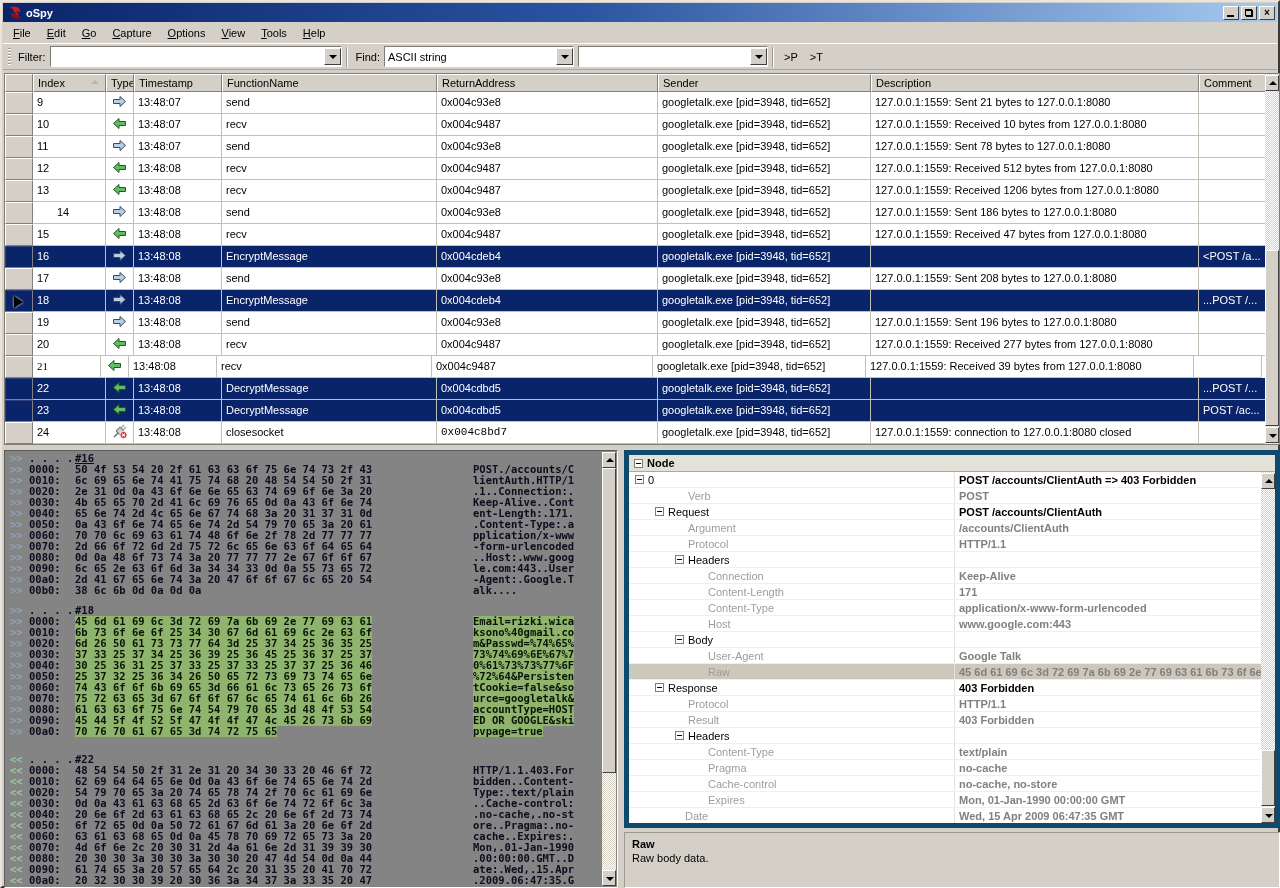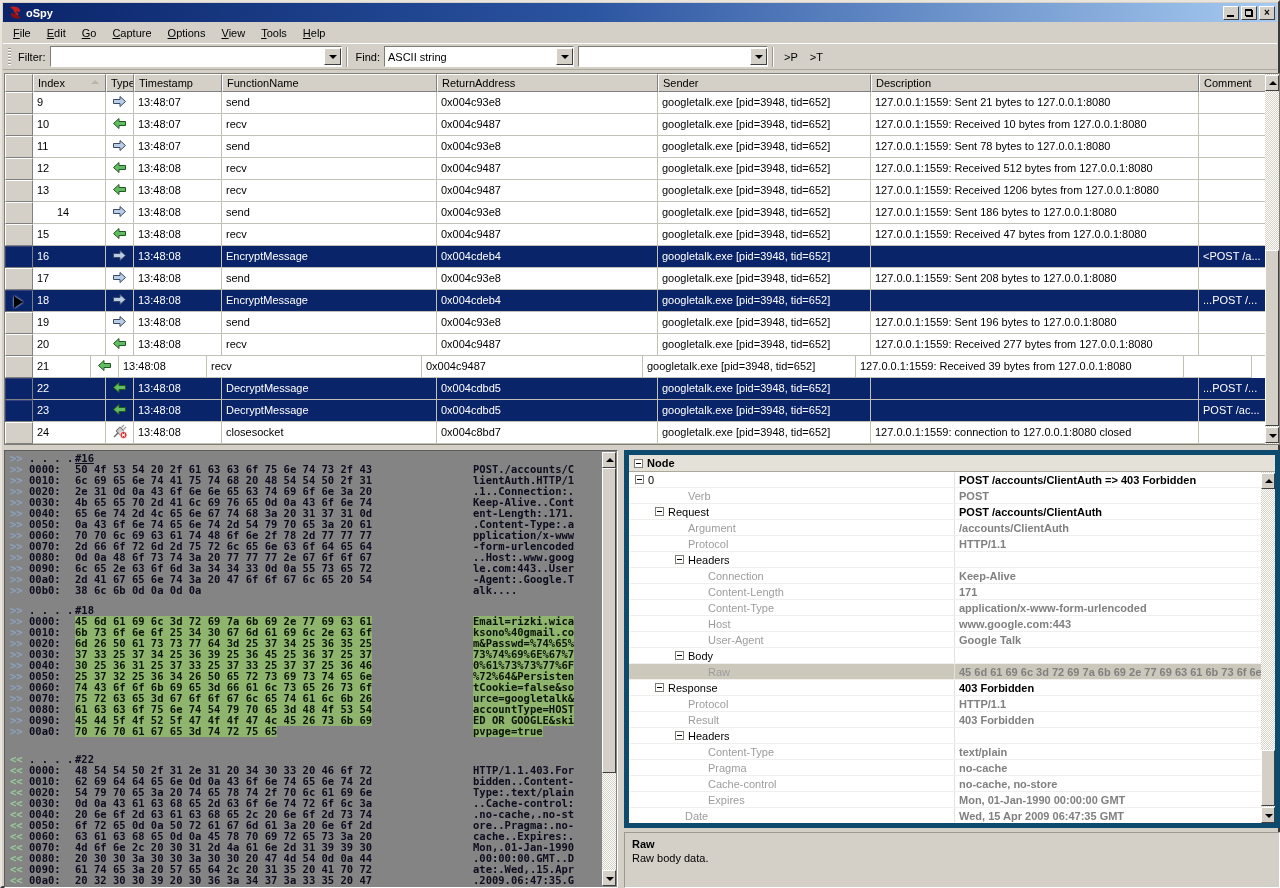--- a/index.html
+++ b/index.html
@@ -355,21 +355,21 @@
           </div>
           <div class="g-cell" style="width: 88px;">13:48:08</div>
           <div class="g-cell" style="width: 215px;">recv</div>
           <div class="g-cell" style="width: 221px;">0x004c9487</div>
           <div class="g-cell" style="width: 213px;">googletalk.exe [pid=3948, tid=652]</div>
           <div class="g-cell" style="width: 328px;">127.0.0.1:1559: Received 277 bytes from 127.0.0.1:8080</div>
           <div class="g-cell" style="width: 68px;"></div>
         </div>
         <div class="g-row">
           <div class="g-cell rowhdr" style="width: 28px;"></div>
-          <div class="g-cell" style="width: 58px;">21</div>
+          <div class="g-cell" style="width: 68px; font-family: Liberation Serif, serif;">21</div>
           <div class="g-cell typec" style="width: 28px;">
             <span><svg width="15" height="13" viewBox="0 0 15 13">
                 <path d="M13.5 4.5 H7 V1.5 L1.5 6.5 L7 11.5 V8.5 H13.5 Z" fill="#63bb63" stroke="#1e5a1e"></path>
               </svg></span>
           </div>
           <div class="g-cell" style="width: 88px;">13:48:08</div>
           <div class="g-cell" style="width: 215px;">recv</div>
           <div class="g-cell" style="width: 221px;">0x004c9487</div>
           <div class="g-cell" style="width: 213px;">googletalk.exe [pid=3948, tid=652]</div>
           <div class="g-cell" style="width: 328px;">127.0.0.1:1559: Received 39 bytes from 127.0.0.1:8080</div>
@@ -412,21 +412,21 @@
             <span><svg width="16" height="15" viewBox="0 0 16 15">
                 <path d="M2 13 L6 9" stroke="#6a6a6a" stroke-width="1.4"></path>
                 <rect x="5.2" y="4.2" width="5.6" height="5.6" rx="1" transform="rotate(45 8 7)" fill="#cfcfcf" stroke="#6a6a6a"></rect>
                 <path d="M9.5 3.5 L12 1 M11.5 5.5 L14 3" stroke="#9a9a9a" stroke-width="1.2"></path>
                 <circle cx="11.5" cy="11" r="3.6" fill="#d92b2b" stroke="#fff" stroke-width="0.9"></circle>
                 <path d="M10.1 9.6 L12.9 12.4 M12.9 9.6 L10.1 12.4" stroke="#fff" stroke-width="1.2"></path>
               </svg></span>
           </div>
           <div class="g-cell" style="width: 88px;">13:48:08</div>
           <div class="g-cell" style="width: 215px;">closesocket</div>
-          <div class="g-cell" style="width: 221px;">0x004c8bd7</div>
+          <div class="g-cell" style="width: 221px; font-family: Liberation Mono, monospace;">0x004c8bd7</div>
           <div class="g-cell" style="width: 213px;">googletalk.exe [pid=3948, tid=652]</div>
           <div class="g-cell" style="width: 328px;">127.0.0.1:1559: connection to 127.0.0.1:8080 closed</div>
           <div class="g-cell" style="width: 68px;"></div>
         </div>
       </div>
 
     <div class="sb" style="right:0;top:0;bottom:0;width:14px;">
       <div class="sb-btn" style="top:1px;">
           <span class="t-up"></span>
         </div>
@@ -560,31 +560,31 @@
           </div>
           <div class="tval val-g">application/x-www-form-urlencoded</div>
         </div>
         <div class="trow">
           <div class="tname" style="padding-left: 79px;">
             <span class="lbl-g">Host</span>
           </div>
           <div class="tval val-g">www.google.com:443</div>
         </div>
         <div class="trow">
-          <div class="tname" style="padding-left: 79px;">
-            <span class="lbl-g">User-Agent</span>
-          </div>
-          <div class="tval val-g">Google Talk</div>
-        </div>
-        <div class="trow">
           <div class="tname" style="padding-left: 46px;">
             <span class="expander"></span>
             <span>Body</span>
           </div>
           <div class="tval"></div>
+        </div>
+        <div class="trow">
+          <div class="tname" style="padding-left: 79px;">
+            <span class="lbl-g">User-Agent</span>
+          </div>
+          <div class="tval val-g">Google Talk</div>
         </div>
         <div class="trow sel">
           <div class="tname" style="padding-left: 79px;">
             <span class="lbl-g">Raw</span>
           </div>
           <div class="tval val-g">45 6d 61 69 6c 3d 72 69 7a 6b 69 2e 77 69 63 61 6b 73 6f 6e 6f 25 34 30 67 6d 61 69 6c 2e 63 6f 6d 26</div>
         </div>
         <div class="trow">
           <div class="tname" style="padding-left: 26px;">
             <span class="expander"></span>

